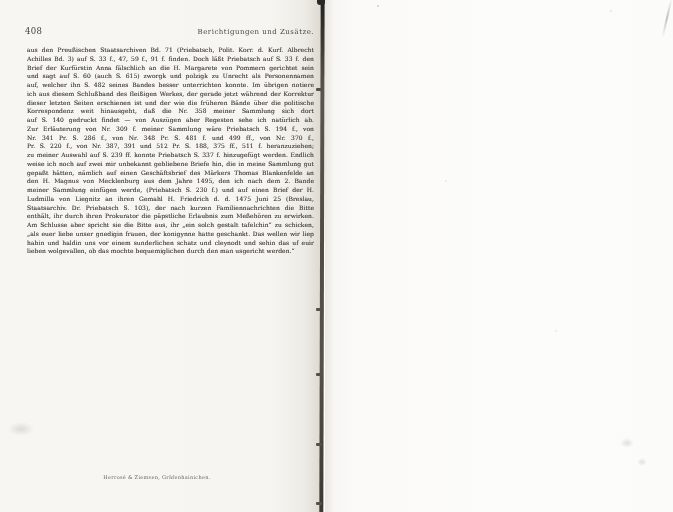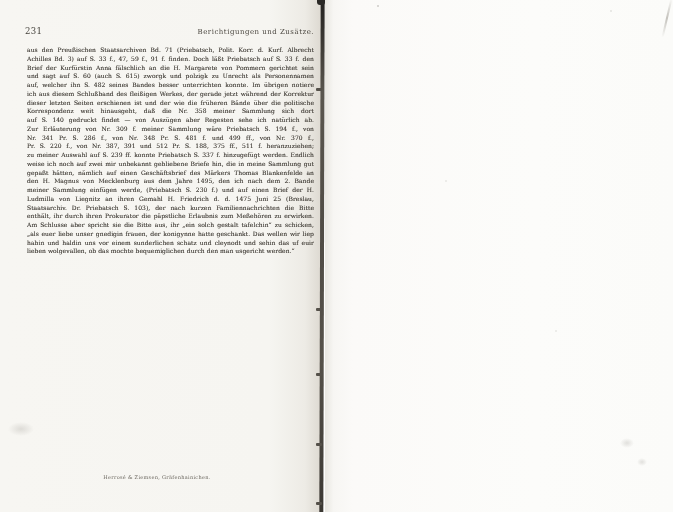--- a/index.html
+++ b/index.html
@@ -66,21 +66,21 @@
     background:linear-gradient(to bottom,rgba(150,146,138,0),rgba(150,146,138,0.55),rgba(150,146,138,0));
     transform:rotate(13deg);
   }
 </style>
 </head>
 <body>
 
 <div id="canvas">
 
   <div class="left-page">
-    <div class="page-number">231</div>
+    <div class="page-number">408</div>
     <div class="running-head">Berichtigungen und Zusätze.</div>
 
     <div class="body-text">
       <div class="body-line">aus den Preußischen Staatsarchiven Bd. 71 (Priebatsch, Polit. Korr. d. Kurf. Albrecht</div>
       <div class="body-line">Achilles Bd. 3) auf S. 33 f., 47, 59 f., 91 f. finden. Doch läßt Priebatsch auf S. 33 f. den</div>
       <div class="body-line">Brief der Kurfürstin Anna fälschlich an die H. Margarete von Pommern gerichtet sein</div>
       <div class="body-line">und sagt auf S. 60 (auch S. 615) zworgk und polzigk zu Unrecht als Personennamen</div>
       <div class="body-line">auf, welcher ihn S. 482 seines Bandes besser unterrichten konnte. Im übrigen notiere</div>
       <div class="body-line">ich aus diesem Schlußband des fleißigen Werkes, der gerade jetzt während der Korrektur</div>
       <div class="body-line">dieser letzten Seiten erschienen ist und der wie die früheren Bände über die politische</div>

